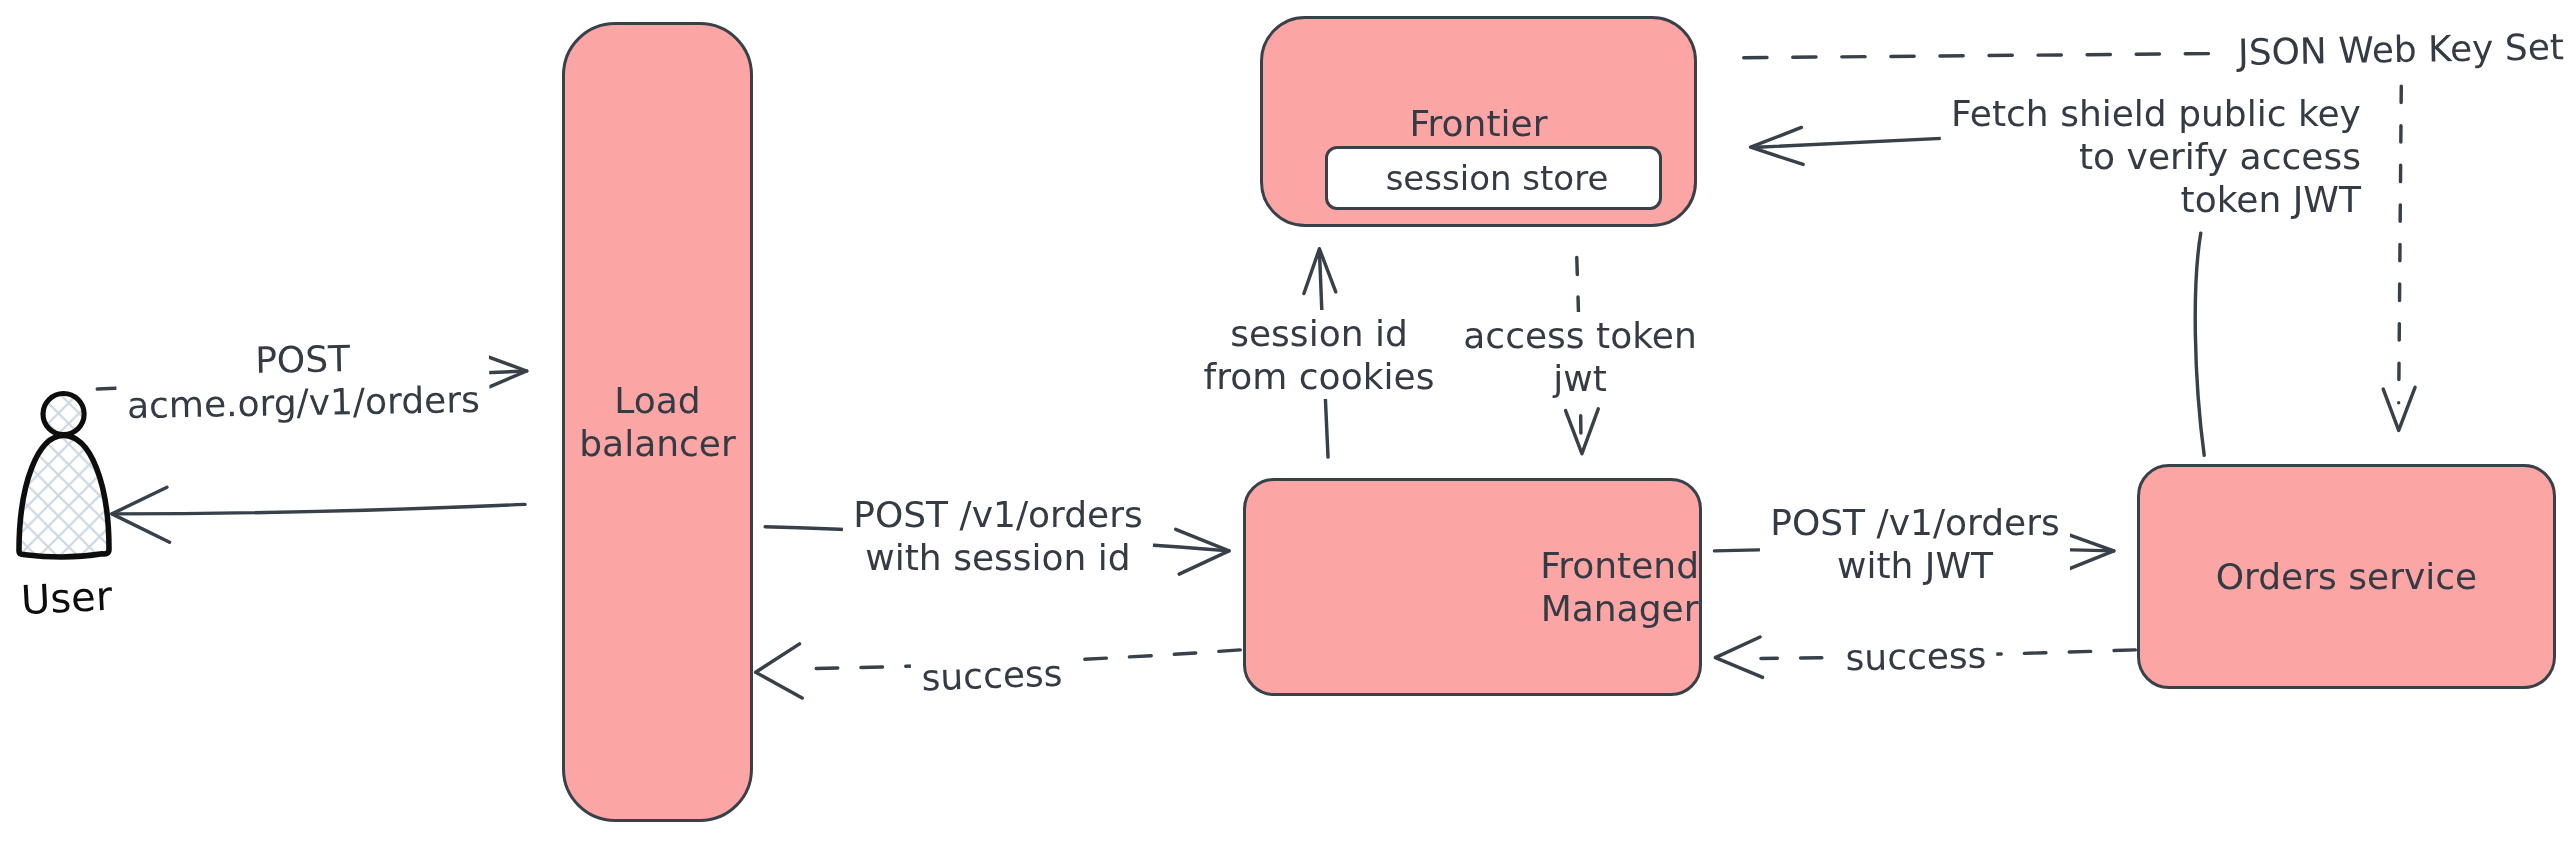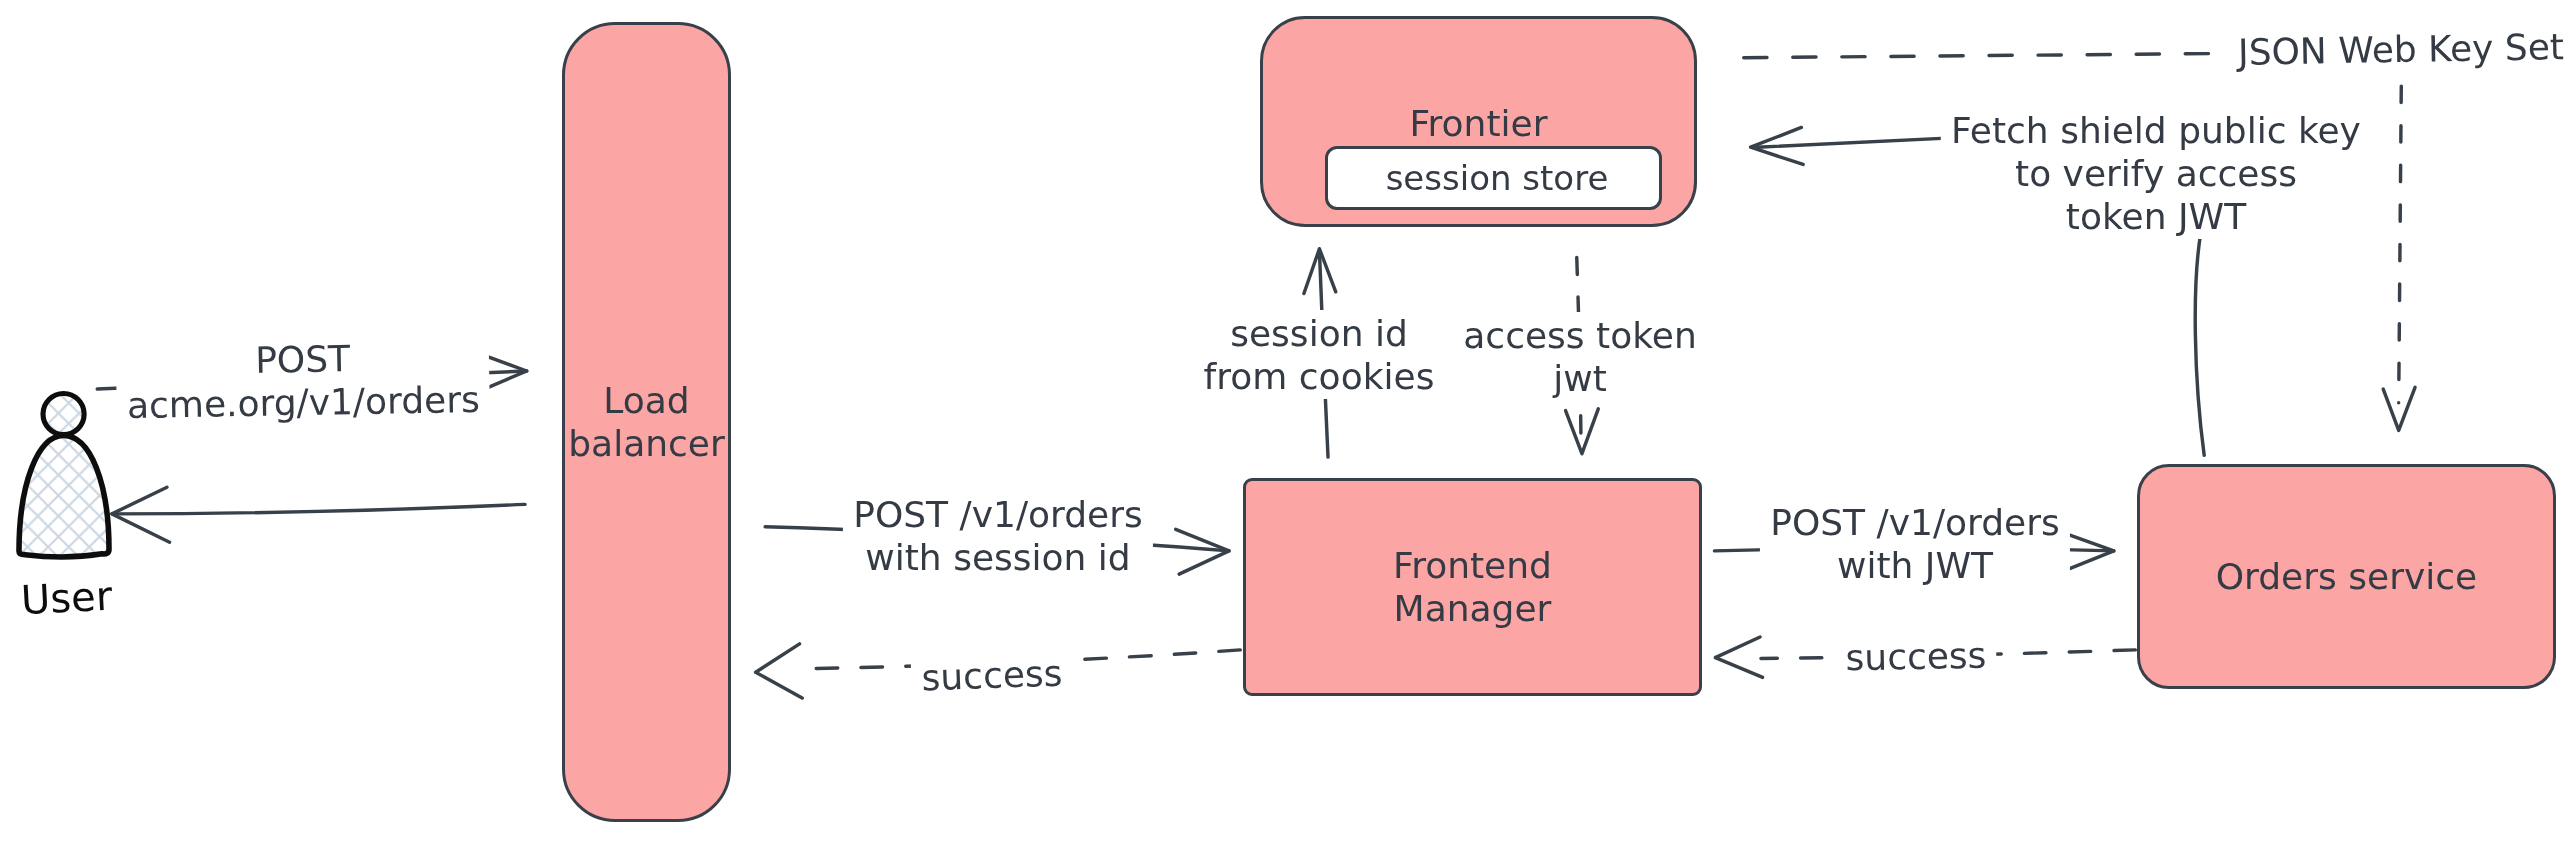--- a/index.html
+++ b/index.html
@@ -50,35 +50,35 @@
   <svg style="position:absolute;left:6.9px;top:382px;" width="120" height="185" viewBox="0 0 140 215">
     <defs>
       <pattern id="lattice" width="24" height="24" patternUnits="userSpaceOnUse">
         <path d="M0 0 L24 24 M24 0 L0 24" style="stroke:#ccd7e2;stroke-width:2.6;"></path>
       </pattern>
     </defs>
     <circle cx="66" cy="37" r="24" fill="url(#lattice)" style="stroke:#0d0d0d;stroke-width:6;fill:url(#lattice)" stroke="#0d0d0d" stroke-width="6"></circle>
     <path d="M14,197 C14,118 36,62 66,62 C97,62 119,117 119,195 Q119,201 111,200 C80,205 45,204 21,201 Q14,201 14,197 Z" fill="url(#lattice)" style="stroke:#0d0d0d;stroke-width:6.5;fill:url(#lattice)"></path>
   </svg>
 
-  <div class="node" style="left:562px;top:21.5px;width:169px;height:800px;border-radius:53px;">
+  <div class="node" style="left:562px;top:21.5px;width:191px;height:800px;border-radius:53px;">
     <div>
       <span class="line">Load</span>
       <span class="line">balancer</span>
     </div>
   </div>
 
   <div class="node" style="left:1260px;top:16.4px;width:437px;height:211px;border-radius:45px;align-items:flex-start;">
     <div class="title-abs" style="top:83px;">Frontier</div>
     <div class="inner-box" style="left:62px;top:127px;width:337px;height:64px;">
       <span>session store</span>
     </div>
   </div>
 
-  <div class="node" style="left:1243px;top:478px;width:459px;height:218px;border-radius:9px;">
+  <div class="node" style="left:1243px;top:478px;width:459px;height:218px;border-radius:31px;justify-content:flex-end;">
     <div>
       <span class="line">Frontend</span>
       <span class="line">Manager</span>
     </div>
   </div>
 
   <div class="node" style="left:2137px;top:464px;width:419px;height:225px;border-radius:32px;">
     <span>Orders service</span>
   </div>
 </div>
@@ -167,21 +167,21 @@
     <span class="line">jwt</span>
   </div>
 
   <div class="edge-label" style="left:1915px;top:499px;">
     <span class="line">POST /v1/orders</span>
     <span class="line">with JWT</span>
   </div>
 
   <div class="edge-label rot-m1" style="left:1916px;top:633px;">success</div>
 
-  <div class="edge-label" style="left:2156px;top:107px;">
+  <div class="edge-label" style="left:2156px;top:90px;text-align:right;">
     <span class="line">Fetch shield public key</span>
     <span class="line">to verify access</span>
     <span class="line">token JWT</span>
   </div>
 
   <div class="edge-label rot-m1" style="left:2401px;top:26px;">JSON Web Key Set</div>
 </div>
 
 
 </body></html>

